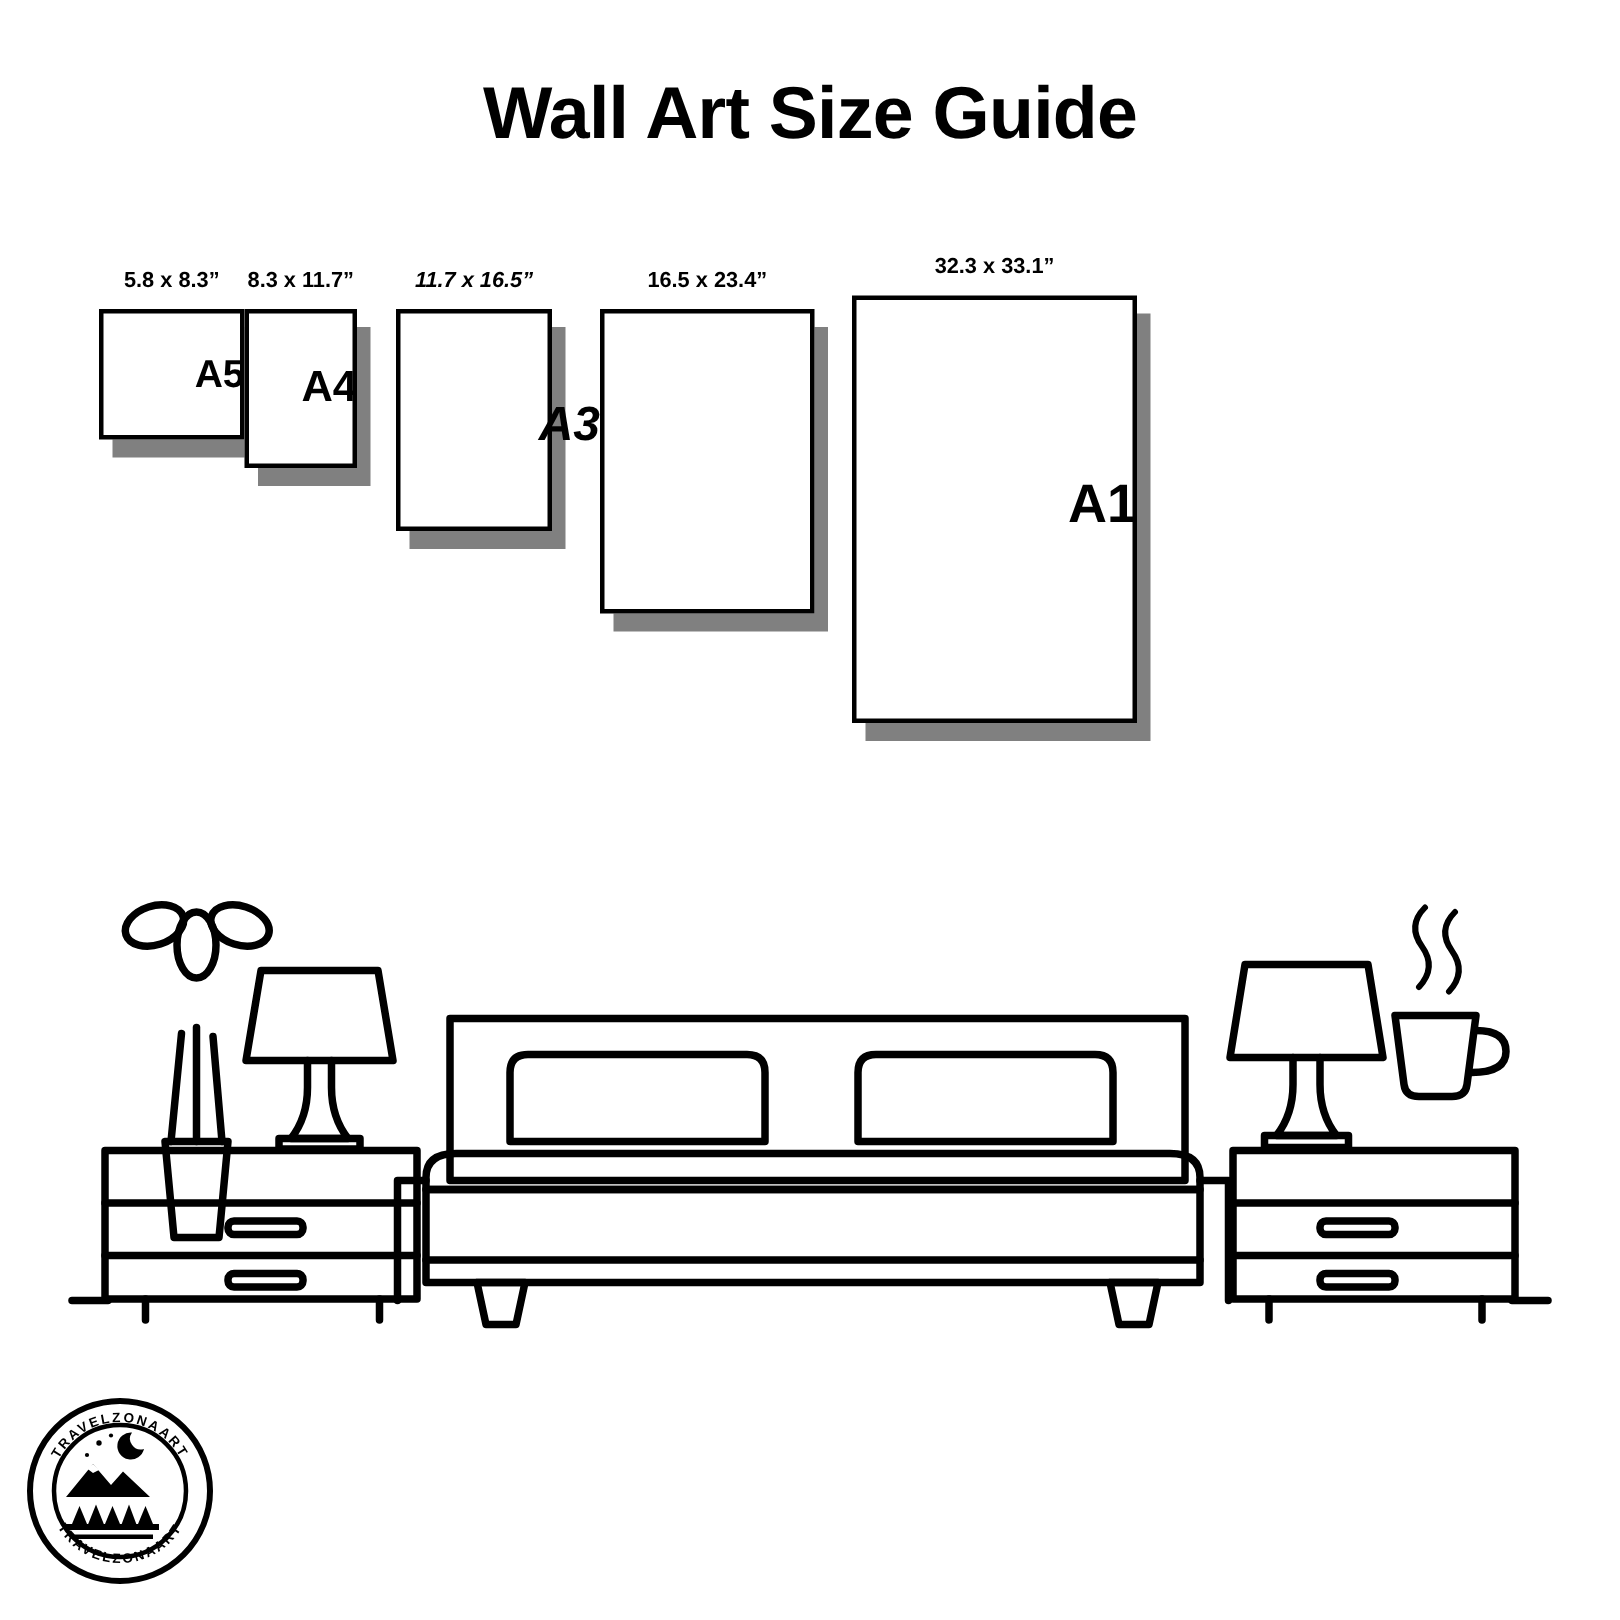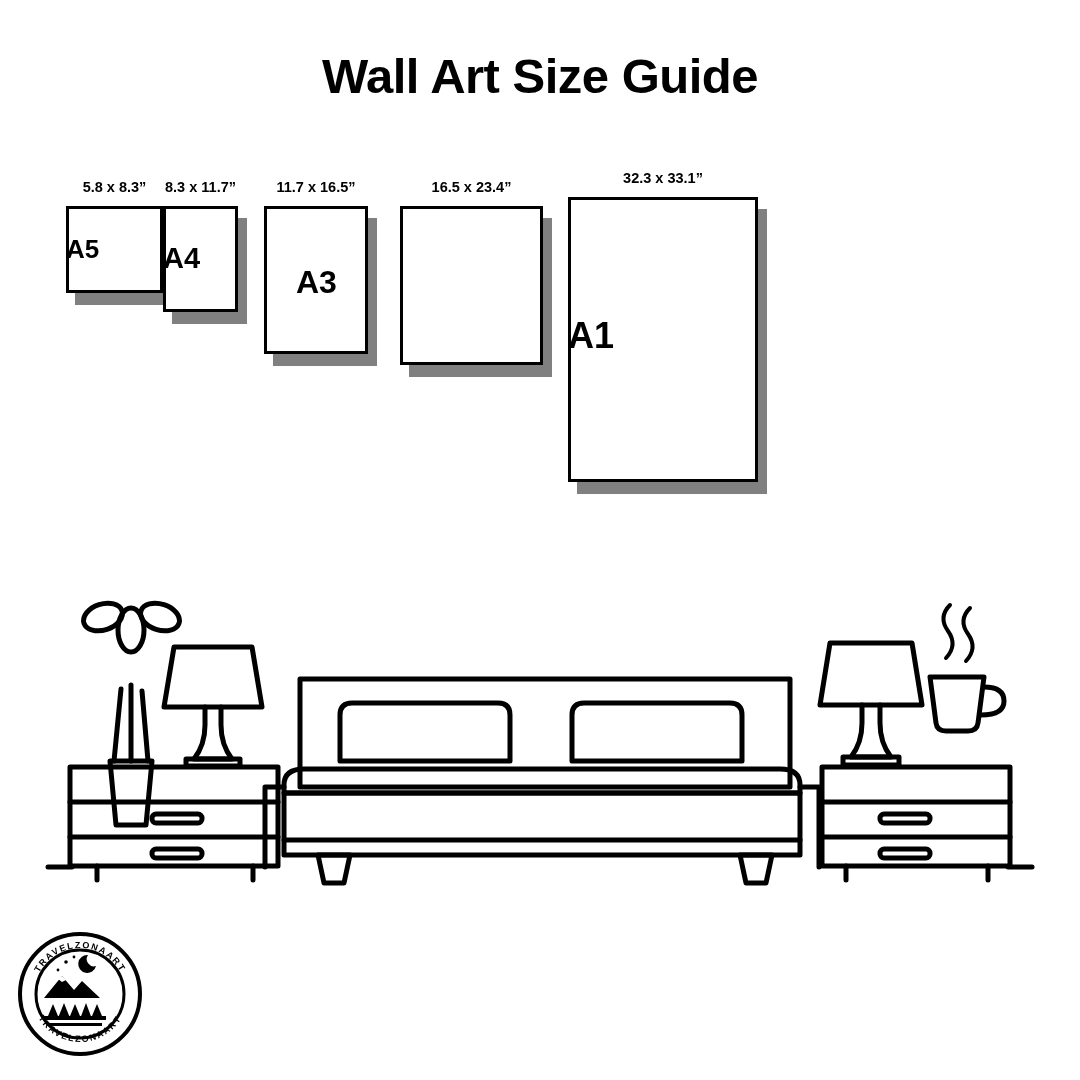--- a/index.html
+++ b/index.html
@@ -55,21 +55,21 @@
     width: 100%;
     height: 100%;
     background: #ffffff;
     border: 3px solid #000000;
     box-sizing: border-box;
   }
   .frame-label {
     position: absolute;
     left: 0;
     width: 100%;
-    text-align: left;
+    text-align: right;
     font-weight: bold;
     color: #000000;
   }
   .frame-dims {
     position: absolute;
     left: 50%;
     transform: translateX(-50%);
     white-space: nowrap;
     font-size: 14.5px;
     font-weight: bold;
@@ -119,28 +119,28 @@
       <div class="frame-label" style="top:28px; font-size:26px;">A5</div>
     </div>
 
     <div class="frame-group" style="left:163px; top:206px; width:75px; height:106px;">
       <div class="frame-dims" style="top:-27px;">8.3 x 11.7”</div>
       <div class="frame-shadow"></div>
       <div class="frame-box"></div>
       <div class="frame-label" style="top:36px; font-size:29px;">A4</div>
     </div>
 
-    <div class="frame-group" style="left:264px; top:206px; width:104px; height:148px;">
+    <div class="frame-group" style="left:264px; top:206px; width:104px; height:148px;font-style:italic;">
       <div class="frame-dims" style="top:-27px;">11.7 x 16.5”</div>
       <div class="frame-shadow"></div>
       <div class="frame-box"></div>
       <div class="frame-label" style="top:58px; font-size:32px;padding-left:32px;">A3</div>
     </div>
 
-    <div class="frame-group" style="left:400px; top:206px; width:143px; height:159px;">
+    <div class="frame-group" style="left:400px; top:206px; width:143px; height:203px;">
       <div class="frame-dims" style="top:-27px;">16.5 x 23.4”</div>
       <div class="frame-shadow"></div>
       <div class="frame-box"></div>
     </div>
 
     <div class="frame-group" style="left:568px; top:197px; width:190px; height:285px;">
       <div class="frame-dims" style="top:-27px;">32.3 x 33.1”</div>
       <div class="frame-shadow"></div>
       <div class="frame-box"></div>
       <div class="frame-label" style="top:118px; font-size:36px;">A1</div>

